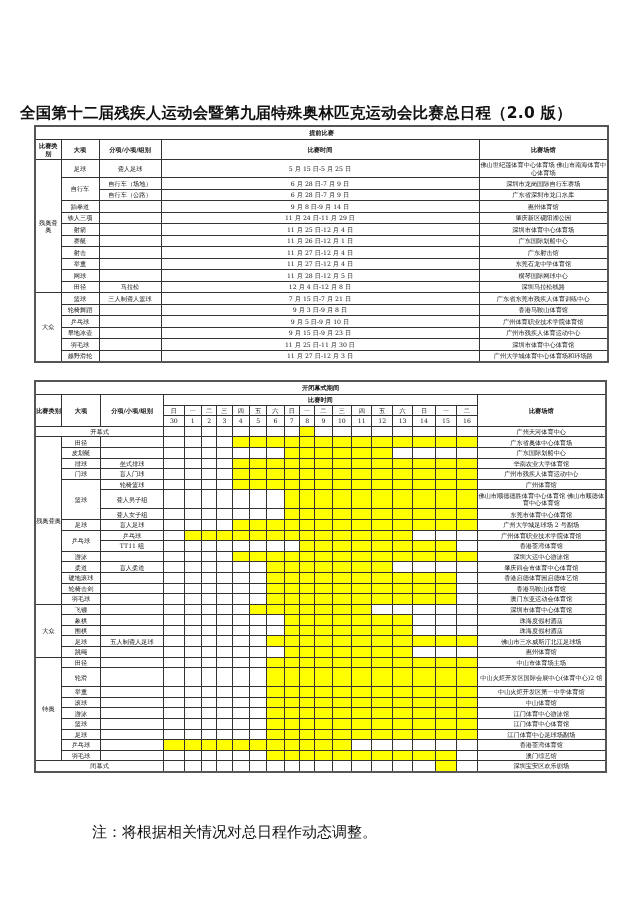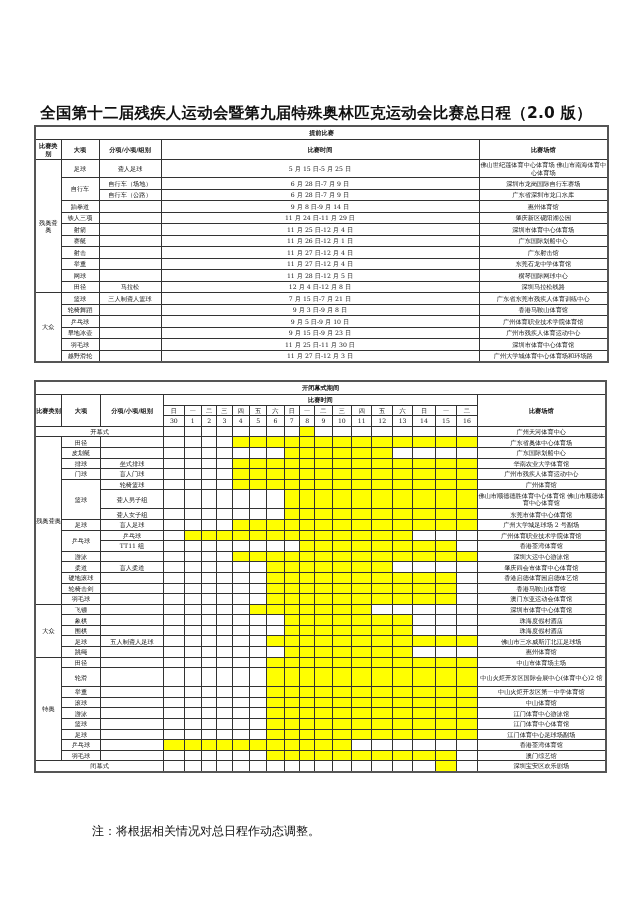--- a/index.html
+++ b/index.html
@@ -1,28 +1,28 @@
 <!DOCTYPE html>
 <html><head>
 <meta charset="utf-8">
 <style>
   html,body{margin:0;padding:0;background:#fff;}
   body{width:640px;height:905px;position:relative;font-family:"DejaVu Serif",serif;color:#111;overflow:hidden;}
-  .title{position:absolute;left:0;top:103px;width:592px;text-align:right;font-size:15.5px;font-weight:bold;font-family:"DejaVu Sans",sans-serif;letter-spacing:0.2px;}
+  .title{position:absolute;left:0;top:103px;width:592px;text-align:center;font-size:15.5px;font-weight:bold;font-family:"DejaVu Sans",sans-serif;letter-spacing:0.2px;}
   table{border-collapse:collapse;table-layout:fixed;position:absolute;left:34px;width:573px;}
   td{border:1px solid #333;padding:0;font-size:6.2px;text-align:center;vertical-align:middle;line-height:1.15;overflow:hidden;white-space:nowrap;}
   .hdr{font-weight:bold;font-family:"DejaVu Sans",sans-serif;}
   .sec{font-weight:bold;font-family:"DejaVu Sans",sans-serif;height:12px;}
   .y{background:#ffff00;}
   .wrap{white-space:normal;}
   #t1{top:125px;}
   #t1 tr{height:11.5px;}
   #t2{top:380px;}
   #t2 tr{height:10.6px;}
-  .note{position:absolute;left:92px;top:823px;font-size:12px;font-family:"DejaVu Serif",serif;}
+  .note{position:absolute;left:92px;top:823px;font-size:15px;font-family:"DejaVu Serif",serif;}
   .outer{border:2px solid #555;}
 </style>
 </head>
 <body>
 
 <div class="title">全国第十二届残疾人运动会暨第九届特殊奥林匹克运动会比赛总日程（2.0 版）</div>
 
 <table id="t1" class="outer">
   <colgroup>
     <col style="width:26px">

